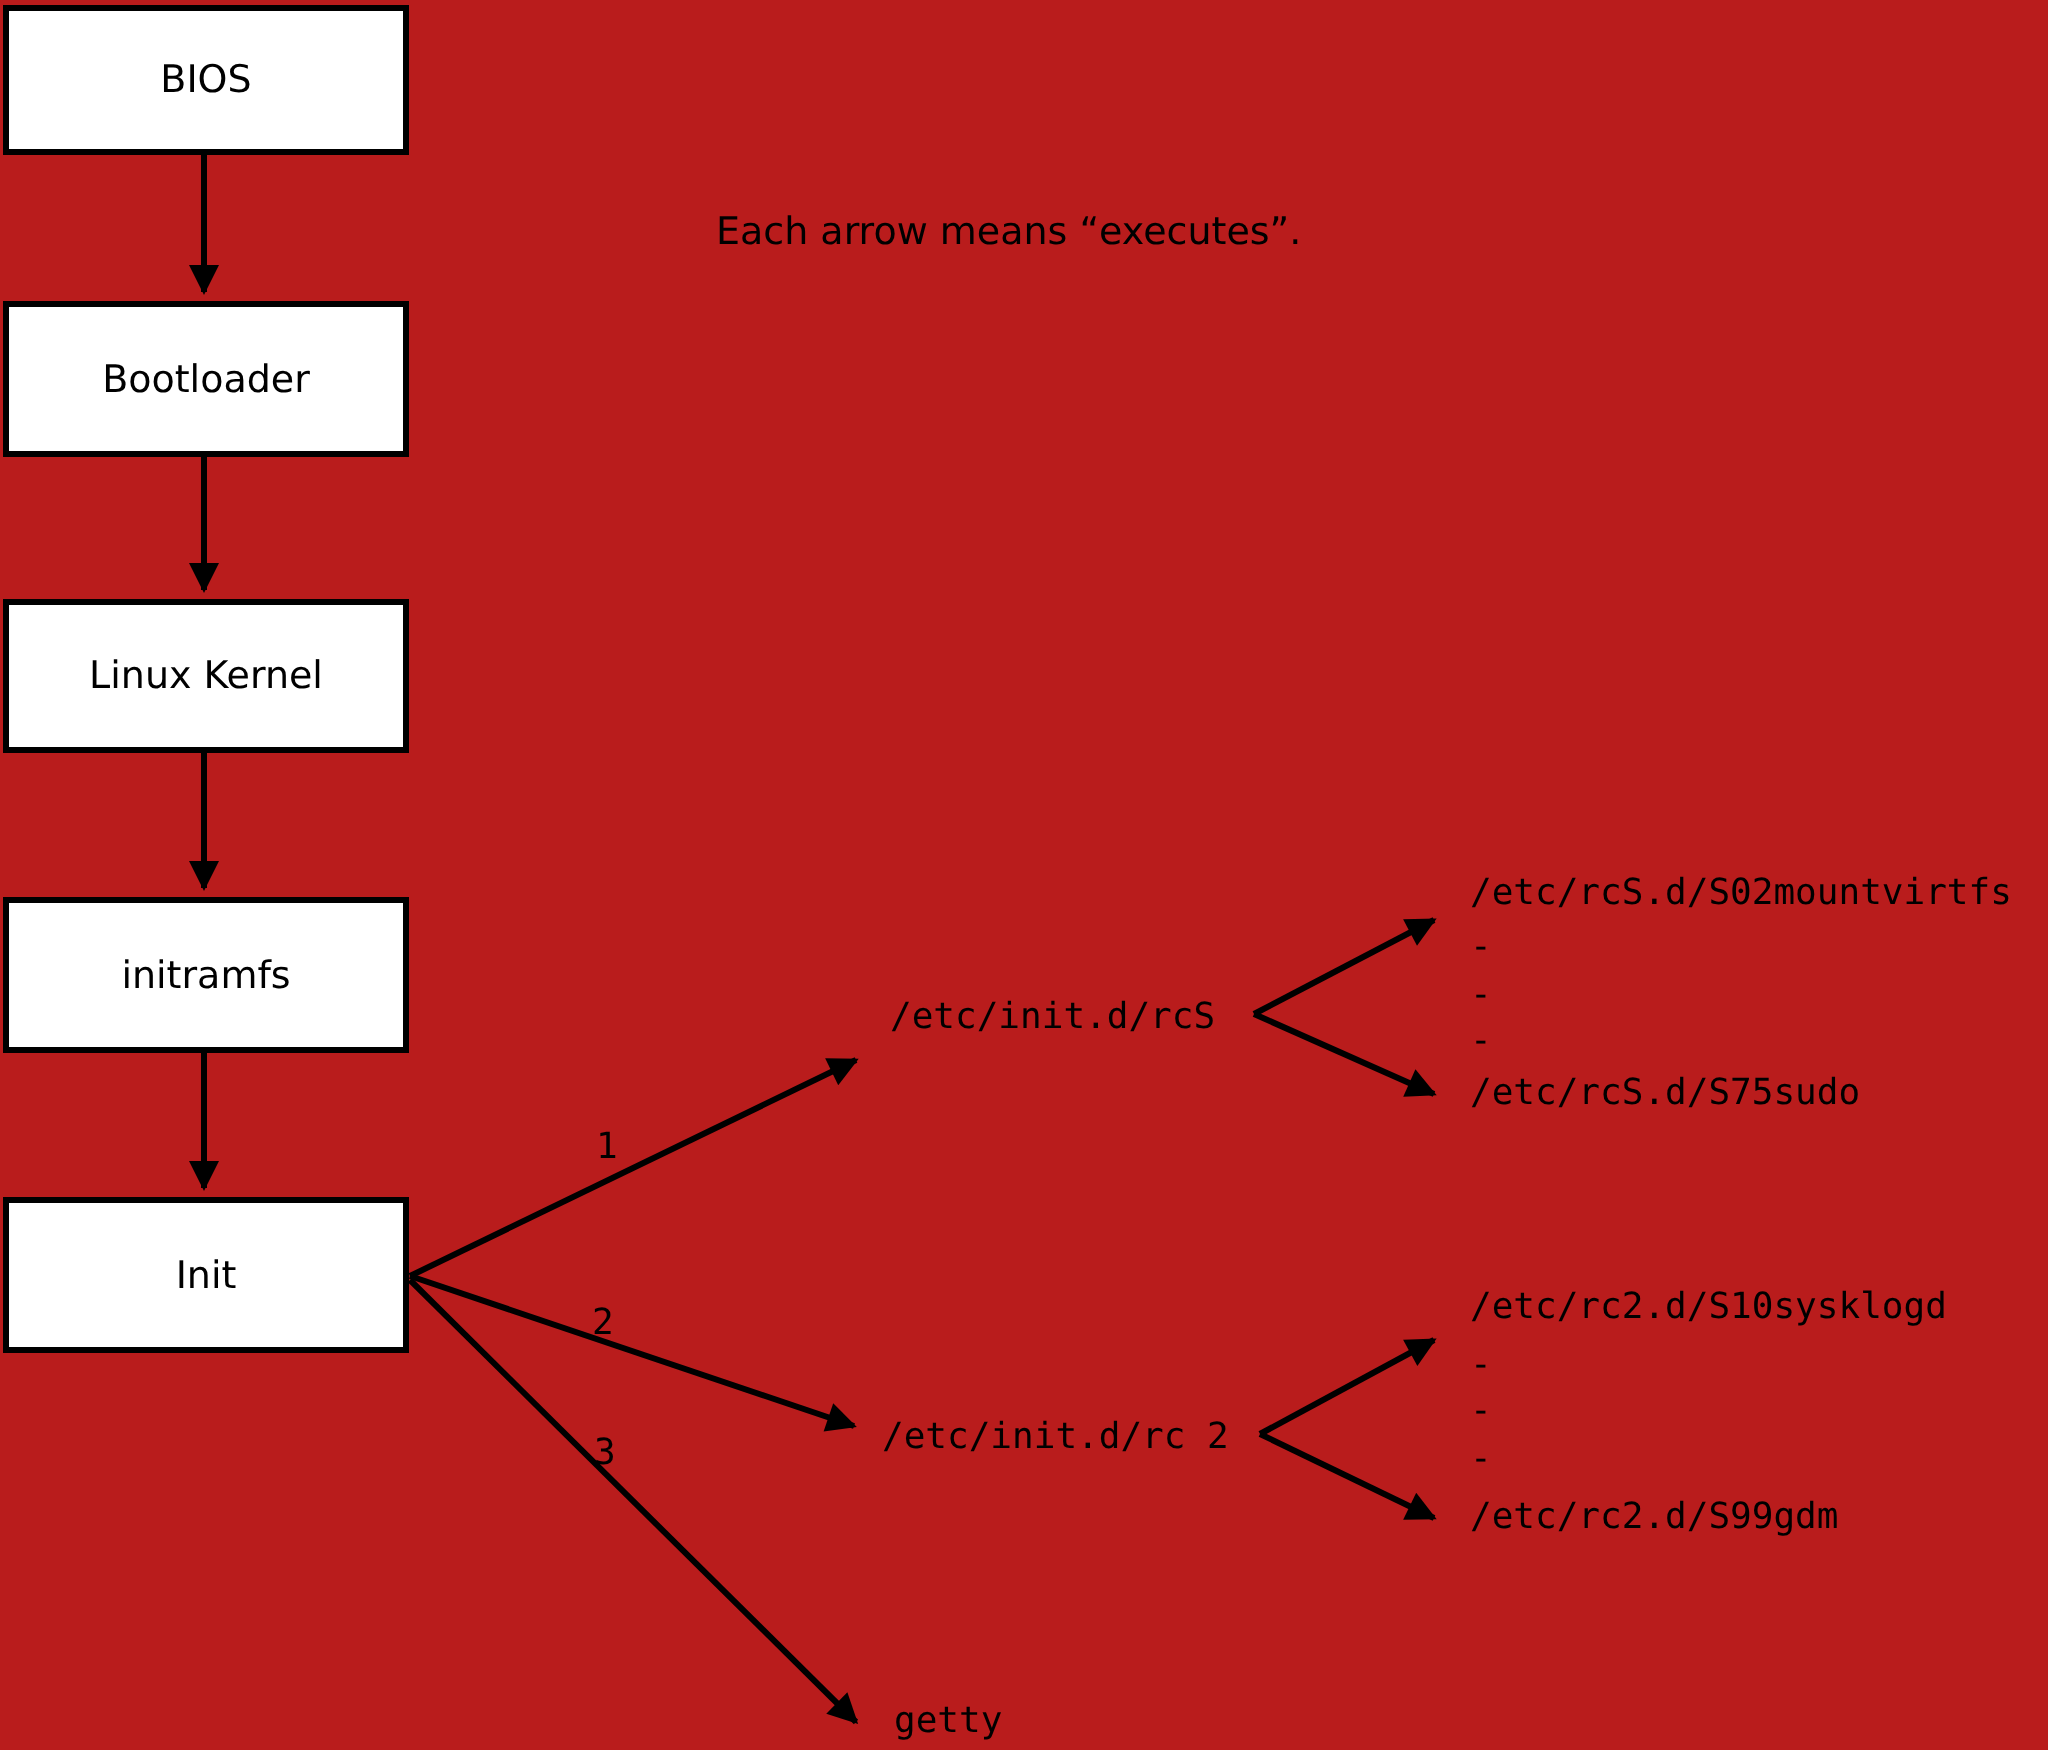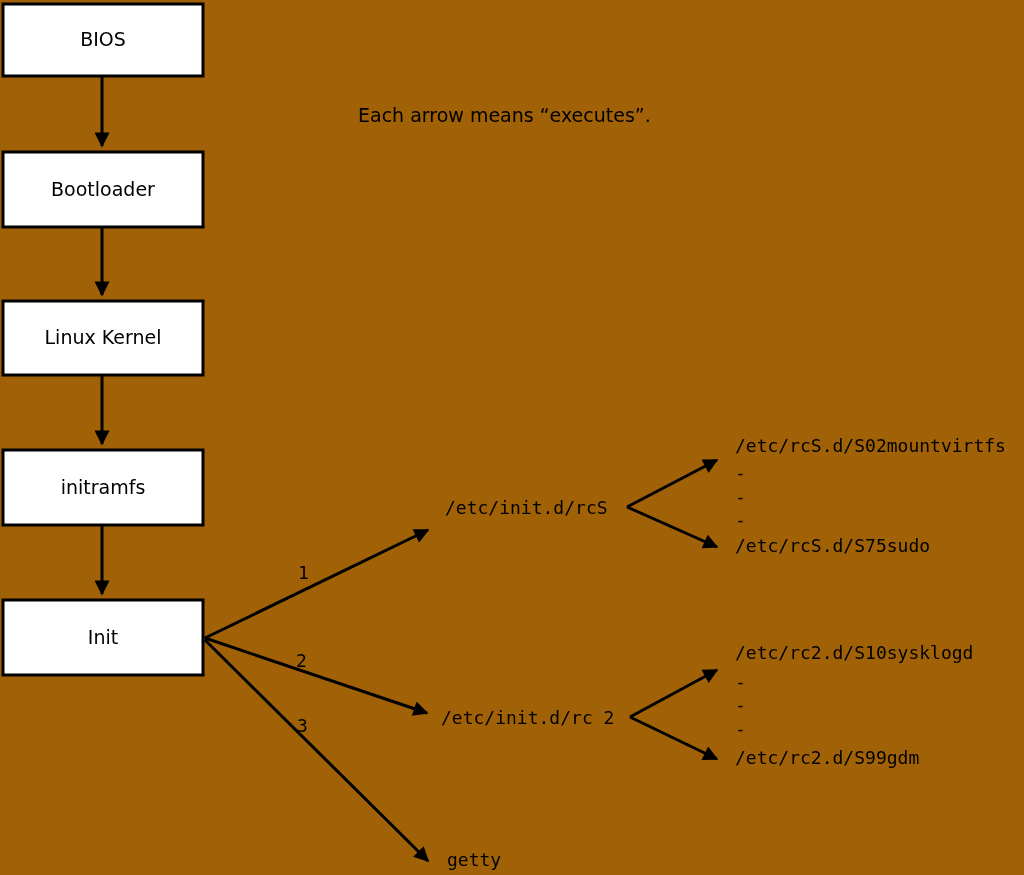--- a/index.html
+++ b/index.html
@@ -7,21 +7,21 @@
     padding: 0;
     background: #ffffff;
     width: 1024px;
     height: 875px;
     overflow: hidden;
   }
   .canvas {
     position: relative;
     width: 1024px;
     height: 875px;
-    background: #a16207;
+    background: #b91c1c;
   }
   .box {
     fill: #ffffff;
     stroke: #000000;
     stroke-width: 3;
   }
   .ar {
     stroke: #000000;
     stroke-width: 3;
     fill: none;

